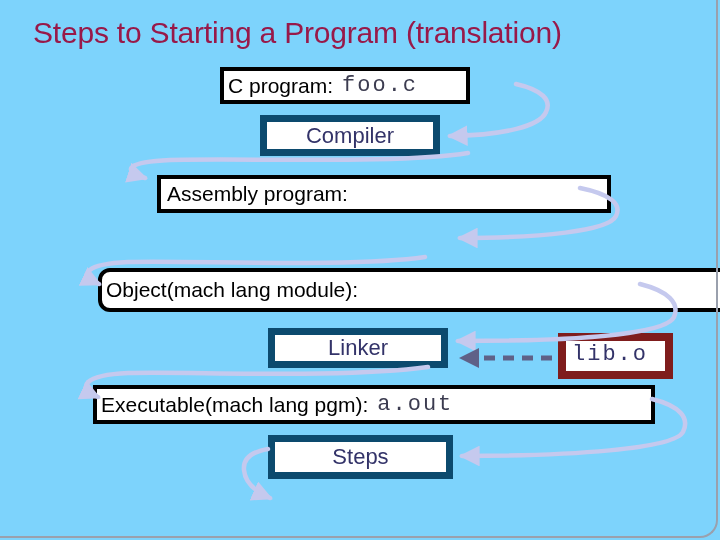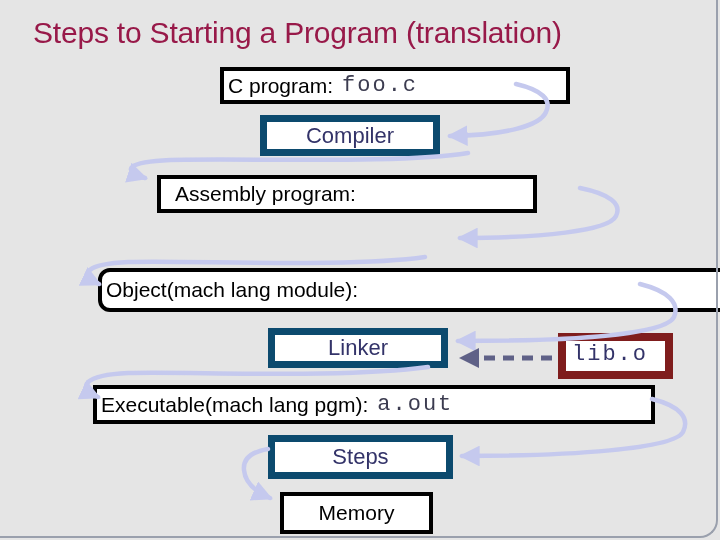--- a/index.html
+++ b/index.html
@@ -1,17 +1,17 @@
 <!DOCTYPE html>
 <html><head>
 <meta charset="utf-8">
 <style>
   html,body { margin:0; padding:0; background:#ffffff; }
   .stage {
-    position:relative; width:720px; height:540px; background:#e5e5e5;
+    position:relative; width:720px; height:540px; background:#7dd3fc;
     overflow:hidden; font-family:"Liberation Sans", sans-serif;
   }
   .slide-frame {
     position:absolute; top:-24px; left:-24px; right:2px; bottom:2px;
     border-right:2px solid #9aa0ad; border-bottom:2px solid #9aa0ad;
     border-radius:0 0 18px 0; pointer-events:none;
   }
   .title {
     position:absolute; left:33px; top:16px;
     font-size:30px; color:#981949; letter-spacing:-0.2px; white-space:nowrap;
@@ -38,30 +38,30 @@
   .center { justify-content:center; padding:0; }
   svg.arrows { position:absolute; left:0; top:0; pointer-events:none; }
 </style>
 </head>
 <body>
 
 <div class="stage">
 
   <div class="title">Steps to Starting a Program (translation)</div>
 
-  <div class="box data-box" style="left:220px; top:67px; width:350px; height:37px;">
+  <div class="box data-box" style="left:220px; top:67px; width:250px; height:37px;">
     <span>C program:</span>
     <span class="code">foo.c</span>
   </div>
 
   <div class="box process-box" style="left:260px; top:115px; width:180px; height:41px;">
     <span>Compiler</span>
   </div>
 
-  <div class="box data-box" style="left:157px; top:175px; width:380px; height:38px; padding-left:14px;gap:28px;">
+  <div class="box data-box" style="left:157px; top:175px; width:454px; height:38px; padding-left:6px;gap:28px;">
     <span>Assembly program:</span>
   </div>
 
 
   <div class="box data-box" style="left:98px; top:268px; width:649px; height:44px;border-radius:12px;">
     <span>Object(mach lang module):</span>
   </div>
 
   <div class="box process-box" style="left:268px; top:328px; width:180px; height:40px;">
     <span>Linker</span>
@@ -73,23 +73,20 @@
 
   <div class="box data-box" style="left:93px; top:385px; width:562px; height:39px;">
     <span>Executable(mach lang pgm):</span>
     <span class="code">a.out</span>
   </div>
 
   <div class="box process-box" style="left:268px; top:435px; width:185px; height:44px;">
     <span>Steps</span>
   </div>
 
-  <div class="box data-box center" style="left:280px; top:492px; width:153px; height:42px;">
-    <span>Memory</span>
-  </div>
 
   <svg class="arrows" width="720" height="540" viewBox="0 0 720 540">
     <defs>
       <marker id="ahLav" viewBox="0 0 10 10" refX="8.5" refY="5" markerWidth="4.6" markerHeight="4.6" orient="auto">
         <path d="M0 0 L10 5 L0 10 z" fill="#c5c9ee"></path>
       </marker>
       <marker id="ahSlate" viewBox="0 0 10 10" refX="8.5" refY="5" markerWidth="4" markerHeight="4" orient="auto">
         <path d="M0 0 L10 5 L0 10 z" fill="#5f6187"></path>
       </marker>
     </defs>

